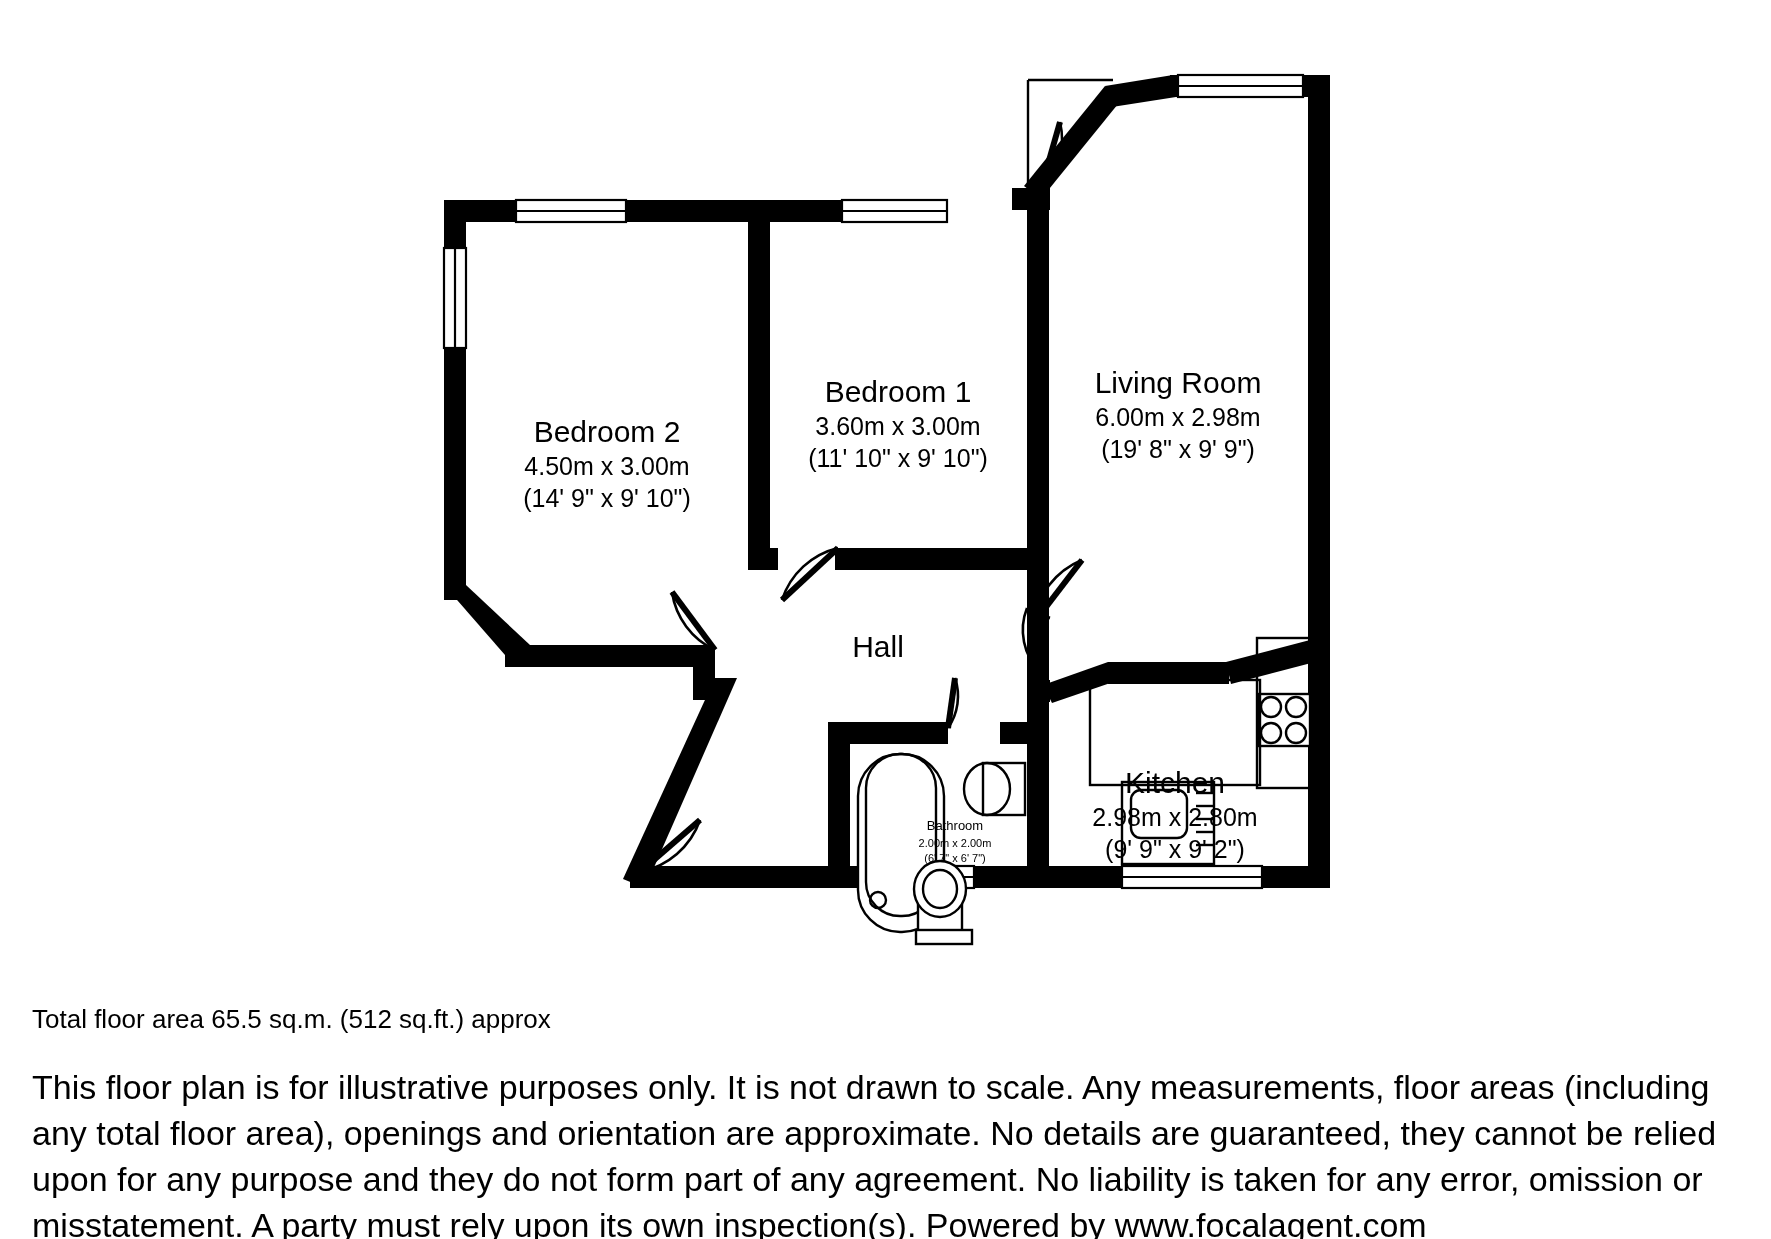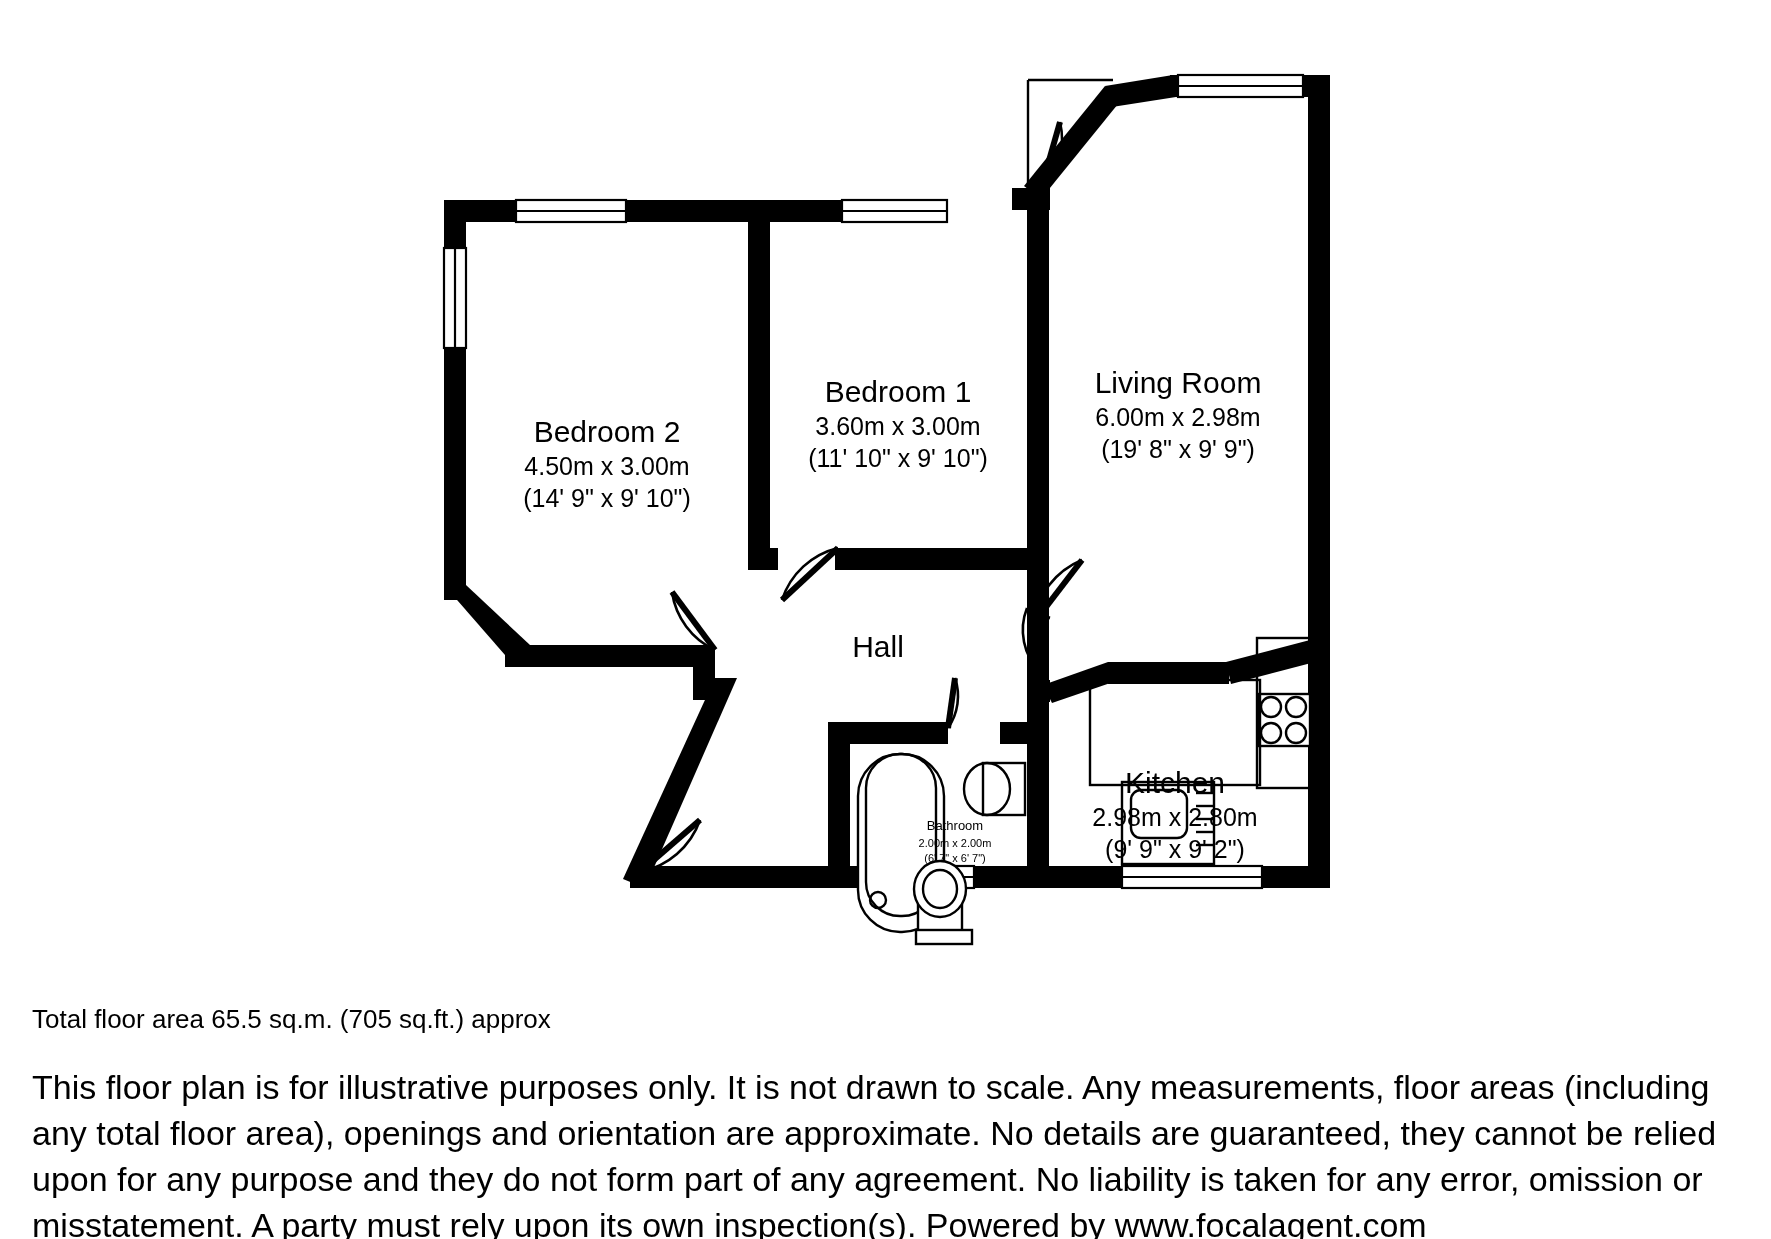--- a/index.html
+++ b/index.html
@@ -297,15 +297,15 @@
 
     <g>
       <text class="hall-title" x="878" y="657">Hall</text>
     </g>
   </g>
 
 </svg>
 </div>
 
 <div id="footer">
-  <p id="total-area">Total floor area 65.5 sq.m. (705 sq.ft.) approx</p>
+  <p id="total-area">Total floor area 65.5 sq.m. (512 sq.ft.) approx</p>
   <p id="disclaimer">This floor plan is for illustrative purposes only. It is not drawn to scale. Any measurements, floor areas (including any total floor area), openings and orientation are approximate. No details are guaranteed, they cannot be relied upon for any purpose and they do not form part of any agreement. No liability is taken for any error, omission or misstatement. A party must rely upon its own inspection(s). Powered by www.focalagent.com</p>
 </div>
 
 </body></html>

